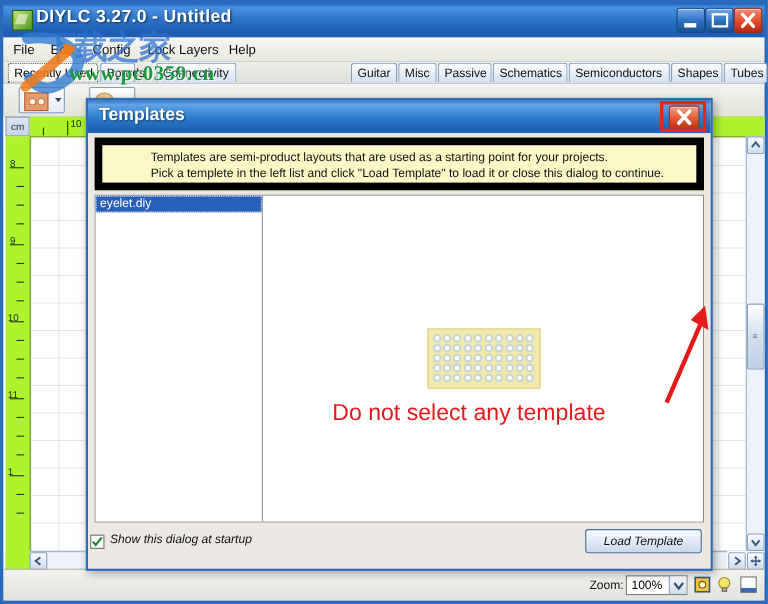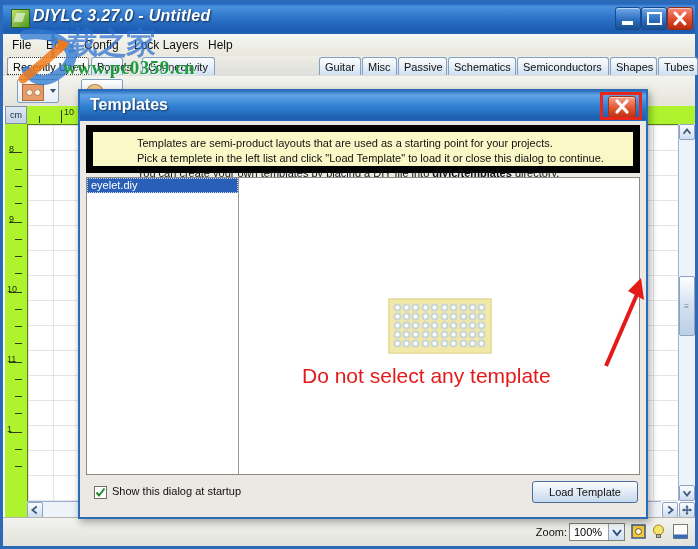--- a/index.html
+++ b/index.html
@@ -22,21 +22,20 @@
     position:absolute;left:0;top:0;width:692px;height:31px;
     background:linear-gradient(to bottom,#1f5fb8 0%,#4a92e0 12%,#2d74c8 48%,#1b5bb0 90%,#2663b8 100%);
     overflow:hidden;
   }
   #title-text{
     position:absolute;left:30px;top:4px;
     color:#fff;font-size:16px;font-weight:bold;
     text-shadow:1px 1px 2px rgba(0,0,0,.6);
     letter-spacing:.3px;
     white-space:nowrap;
-    font-style:italic;
   }
   #app-icon{
     position:absolute;left:8px;top:6px;width:17px;height:17px;
     background:linear-gradient(135deg,#bfe070,#4f9a20);
     border:1px solid #2f6010;
   }
   #app-icon:after{
     content:"";position:absolute;left:3px;top:3px;width:9px;height:9px;
     background:#fff;opacity:.55;transform:skewX(-18deg);
   }
@@ -247,21 +246,21 @@
     padding:4px;box-sizing:border-box;
   }
   .hole-row{display:flex;justify-content:space-between;height:9px;}
   .hole{width:8px;height:8px;border-radius:50%;background:#fff;border:2px solid #c9d6d6;box-sizing:border-box;}
   #annotation{
     position:absolute;left:215px;top:186px;
     color:#e41a1a;font-size:21px;font-weight:normal;
     font-family:"Liberation Sans",sans-serif;white-space:nowrap;
   }
   #arrow{position:absolute;left:505px;top:96px;}
-  #dlg-footer{position:absolute;left:12px;right:6px;bottom:4px;height:36px;}
+  #dlg-footer{position:absolute;left:0;right:6px;bottom:4px;height:36px;font-style:italic;}
   #chk-box{
     position:absolute;left:2px;top:9px;width:13px;height:13px;
     background:#fff;border:1px solid #6f6f68;box-sizing:border-box;
   }
   #chk-label{position:absolute;left:20px;top:8px;font-size:11px;color:#101010;}
   #load-btn{
     position:absolute;right:2px;top:4px;width:106px;height:22px;
     border:1px solid #4a6f9e;border-radius:3px;box-sizing:border-box;
     background:linear-gradient(to bottom,#fcfdff,#dfe9f6 55%,#c7d8ec);
     font-size:11px;color:#101010;text-align:center;line-height:20px;
@@ -455,21 +454,20 @@
         <svg class="glyph" viewBox="0 0 26 20">
           <path d="M8 4 L18 15 M18 4 L8 15" stroke="#ffffff" stroke-width="3.2" stroke-linecap="round"></path>
         </svg>
       </div>
       <div id="dlg-close-hl"></div>
     </div>
 
     <div id="dlg-info">
       <p>Templates are semi-product layouts that are used as a starting point for your projects.</p>
       <p>Pick a templete in the left list and click "Load Template" to load it or close this dialog to continue.</p>
-      <p><span>You can create your own templates by placing a DIY file into </span><b>diylc/templates</b><span> directory.</span></p>
     </div>
 
     <div id="dlg-body">
       <div id="tpl-list">
         <div class="tpl-item selected">eyelet.diy</div>
       </div>
       <div id="tpl-preview">
         <div id="board">
           <div class="hole-row">
               <span class="hole"></span>

